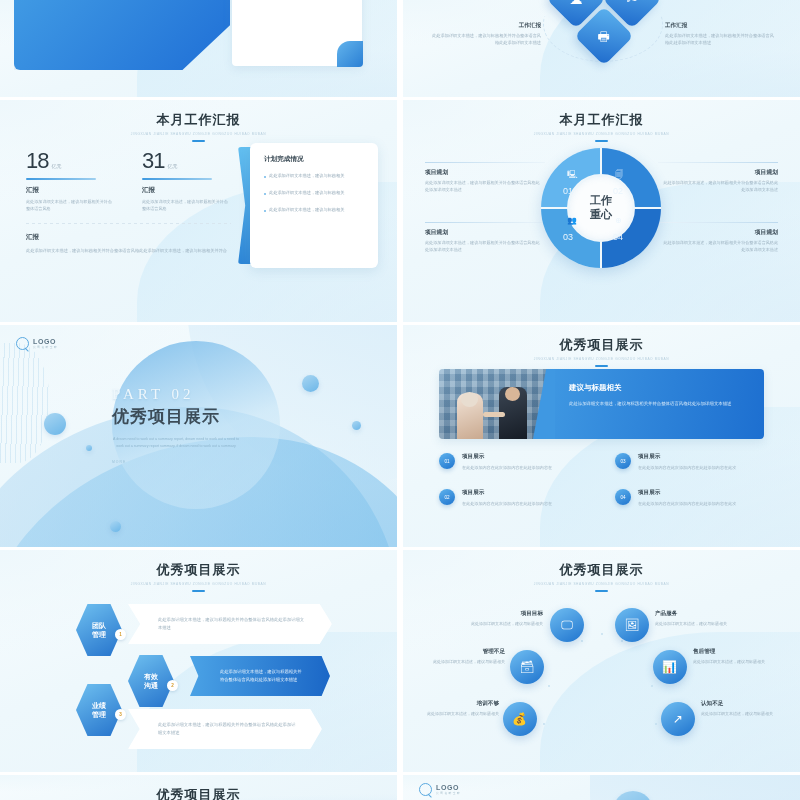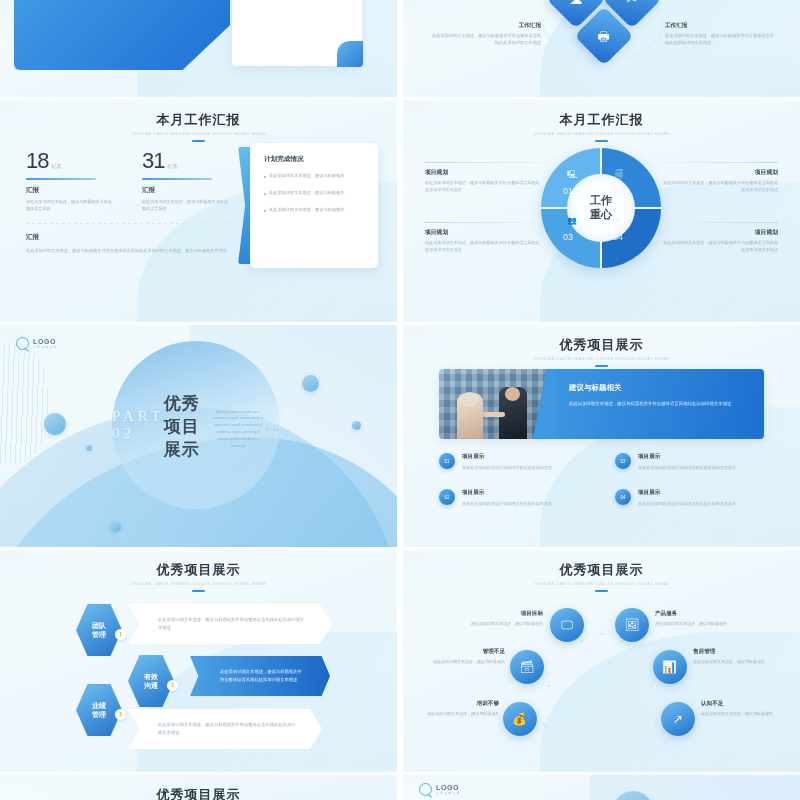--- a/index.html
+++ b/index.html
@@ -164,21 +164,21 @@
   .cover .wv2{position:absolute;left:-20px;bottom:-110px;width:470px;height:220px;
     background:linear-gradient(120deg,#9ed2f2,#5eb2e8);border-radius:58% 42% 0 0/100% 85% 0 0;opacity:.5;}
   .cover .wv3{position:absolute;right:-120px;top:-60px;width:330px;height:220px;
     background:linear-gradient(200deg,#cfe8f8,#eaf6fc);border-radius:0 0 60% 60%/0 0 100% 100%;opacity:.75;}
   .cover .lines{position:absolute;left:-6px;top:18px;width:56px;height:120px;
     background:repeating-linear-gradient(92deg,rgba(150,200,230,.28) 0 1px, transparent 1px 5px);
     border-radius:0 70% 70% 0/0 60% 60% 0;}
   .cover .bigcircle{
     position:absolute;left:112px;top:16px;width:168px;height:168px;border-radius:50%;
     background:linear-gradient(160deg,rgba(126,190,235,.95),rgba(196,228,247,.55) 55%,rgba(228,244,252,.35));
-    display:flex;flex-direction:row;align-items:center;justify-content:center;
+    display:flex;flex-direction:column;justify-content:center;
   }
   .cover .part{ font-family:"Liberation Serif",serif; font-size:15px; letter-spacing:4px; color:#eef7fc; text-shadow:0 1px 2px rgba(90,150,190,.25);}
   .cover .ctitle{ margin-top:2px; font-size:17px;font-weight:bold;color:#3c4c58; letter-spacing:1px;}
   .cover .cdesc{ margin-top:8px;width:128px;text-align:center;font-size:3.6px;color:#8fb6ce;line-height:1.9;}
   .cover .cmore{ margin-top:10px;font-size:3.4px;color:#9cc2d8;letter-spacing:1px;}
   .bubble{position:absolute;border-radius:50%;background:linear-gradient(150deg,#a9d6f2,#6bb6e8);box-shadow:0 2px 5px rgba(90,150,200,.2);}
   .logo{ position:absolute; left:16px; top:12px; display:flex; align-items:center; gap:4px; z-index:2;}
   .logo .ring{ width:13px;height:13px;border-radius:50%;border:1.3px solid #5aa9e0; position:relative;}
   .logo .ring::after{content:"";position:absolute;right:-1px;bottom:-1px;width:5px;height:1.4px;background:#5aa9e0;transform:rotate(45deg);}
   .logo .lt{ font-size:7px;font-weight:bold;color:#5e7686;letter-spacing:.6px;}

